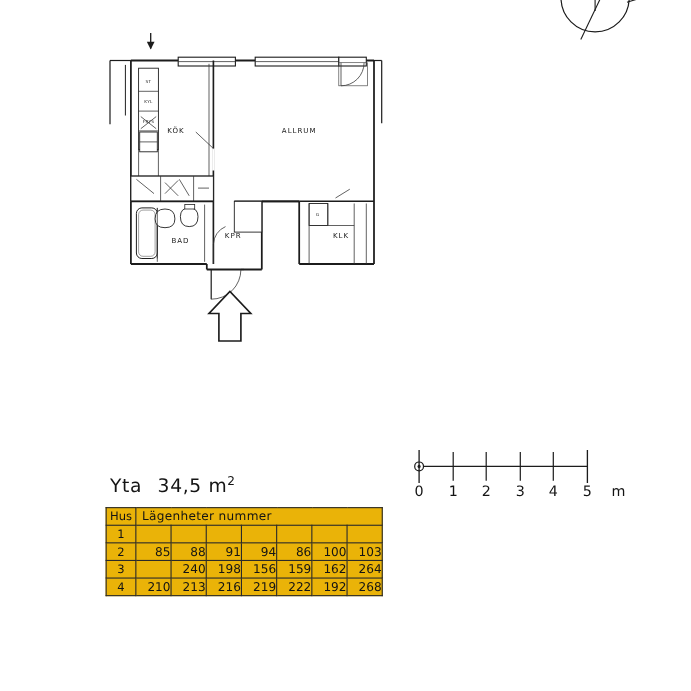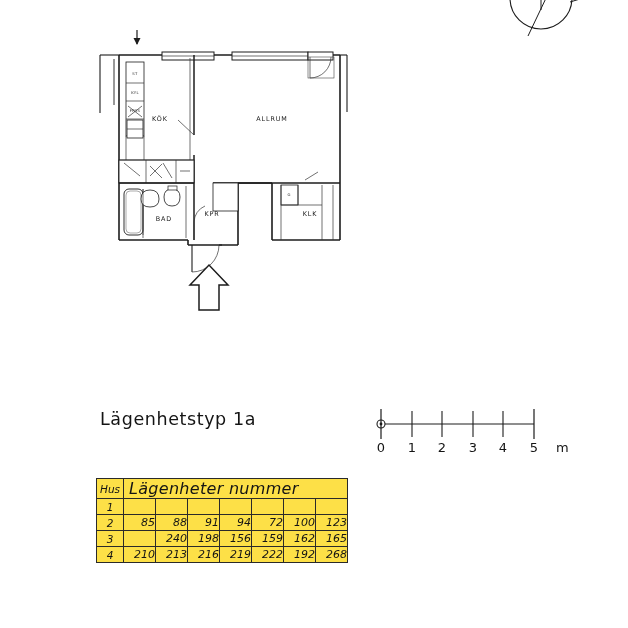--- a/index.html
+++ b/index.html
@@ -46,48 +46,47 @@
     white-space: pre;
   }
   .sup {
     font-size: 11px;
     vertical-align: super;
   }
   
   #aptTable {
     position: absolute;
     left: 96px;
-    top: 478px;
+    top: 461px;
     border-collapse: collapse;
     font-family: "DejaVu Sans", sans-serif;
     font-size: 11px;
     color: #141414;
-    background: #fde047;
-    font-style: italic;
+    background: #eab308;
   }
   #aptTable td, #aptTable th {
     border: 1px solid #2a2a2a;
     padding: 0;
     height: 15px;
     text-align: center;
     font-weight: normal;
     vertical-align: middle;
   }
   #aptTable .c-hus {
     width: 26px;
     font-size: 10.5px;
   }
   #aptTable .c-num {
     width: 31px;
     text-align: right;
   }
   #aptTable .hdr-span {
     text-align: left;
     padding-left: 5px;
-    font-size: 16px;
+    font-size: 11px;
     letter-spacing: 0.3px;
   }
   
   .scale-lbl {
     position: absolute;
     font-family: "DejaVu Sans", sans-serif;
     font-size: 13px;
     color: #141414;
     text-align: center;
     width: 20px;
@@ -286,22 +285,22 @@
       <line x1="381" y1="409" x2="381" y2="439" class="wall" stroke-width="1.2"></line>
       <line x1="412" y1="411" x2="412" y2="437" class="wall" stroke-width="1.1"></line>
       <line x1="442" y1="411" x2="442" y2="437" class="wall" stroke-width="1.1"></line>
       <line x1="473" y1="411" x2="473" y2="437" class="wall" stroke-width="1.1"></line>
       <line x1="503" y1="411" x2="503" y2="437" class="wall" stroke-width="1.1"></line>
       <line x1="534" y1="409" x2="534" y2="439" class="wall" stroke-width="1.2"></line>
     </g>
 
   </svg>
 
-  <div class="txt-title" style="left:100px; top:409px;">Lägenhetstyp 1a</div>
-
+
+  <div class="txt-sub" style="left:100px; top:431px;"><span>Yta</span><span style="display:inline-block;width:14px;"></span><span>34,5 m</span><span class="sup">2</span></div>
 
   <div class="scale-lbl" style="left:371px; top:440px;">0</div>
   <div class="scale-lbl" style="left:402px; top:440px;">1</div>
   <div class="scale-lbl" style="left:432px; top:440px;">2</div>
   <div class="scale-lbl" style="left:463px; top:440px;">3</div>
   <div class="scale-lbl" style="left:493px; top:440px;">4</div>
   <div class="scale-lbl" style="left:524px; top:440px;">5</div>
   <div class="scale-unit" style="left:556px; top:440px;">m</div>
 
   <table id="aptTable">
@@ -321,33 +320,33 @@
           <td class="c-num"></td>
           <td class="c-num"></td>
           <td class="c-num"></td>
         </tr>
         <tr>
           <td class="c-hus">2</td>
           <td class="c-num">85</td>
           <td class="c-num">88</td>
           <td class="c-num">91</td>
           <td class="c-num">94</td>
-          <td class="c-num">72</td>
+          <td class="c-num">86</td>
           <td class="c-num">100</td>
-          <td class="c-num">123</td>
+          <td class="c-num">103</td>
         </tr>
         <tr>
           <td class="c-hus">3</td>
           <td class="c-num"></td>
           <td class="c-num">240</td>
           <td class="c-num">198</td>
           <td class="c-num">156</td>
           <td class="c-num">159</td>
           <td class="c-num">162</td>
-          <td class="c-num">165</td>
+          <td class="c-num">264</td>
         </tr>
         <tr>
           <td class="c-hus">4</td>
           <td class="c-num">210</td>
           <td class="c-num">213</td>
           <td class="c-num">216</td>
           <td class="c-num">219</td>
           <td class="c-num">222</td>
           <td class="c-num">192</td>
           <td class="c-num">268</td>

